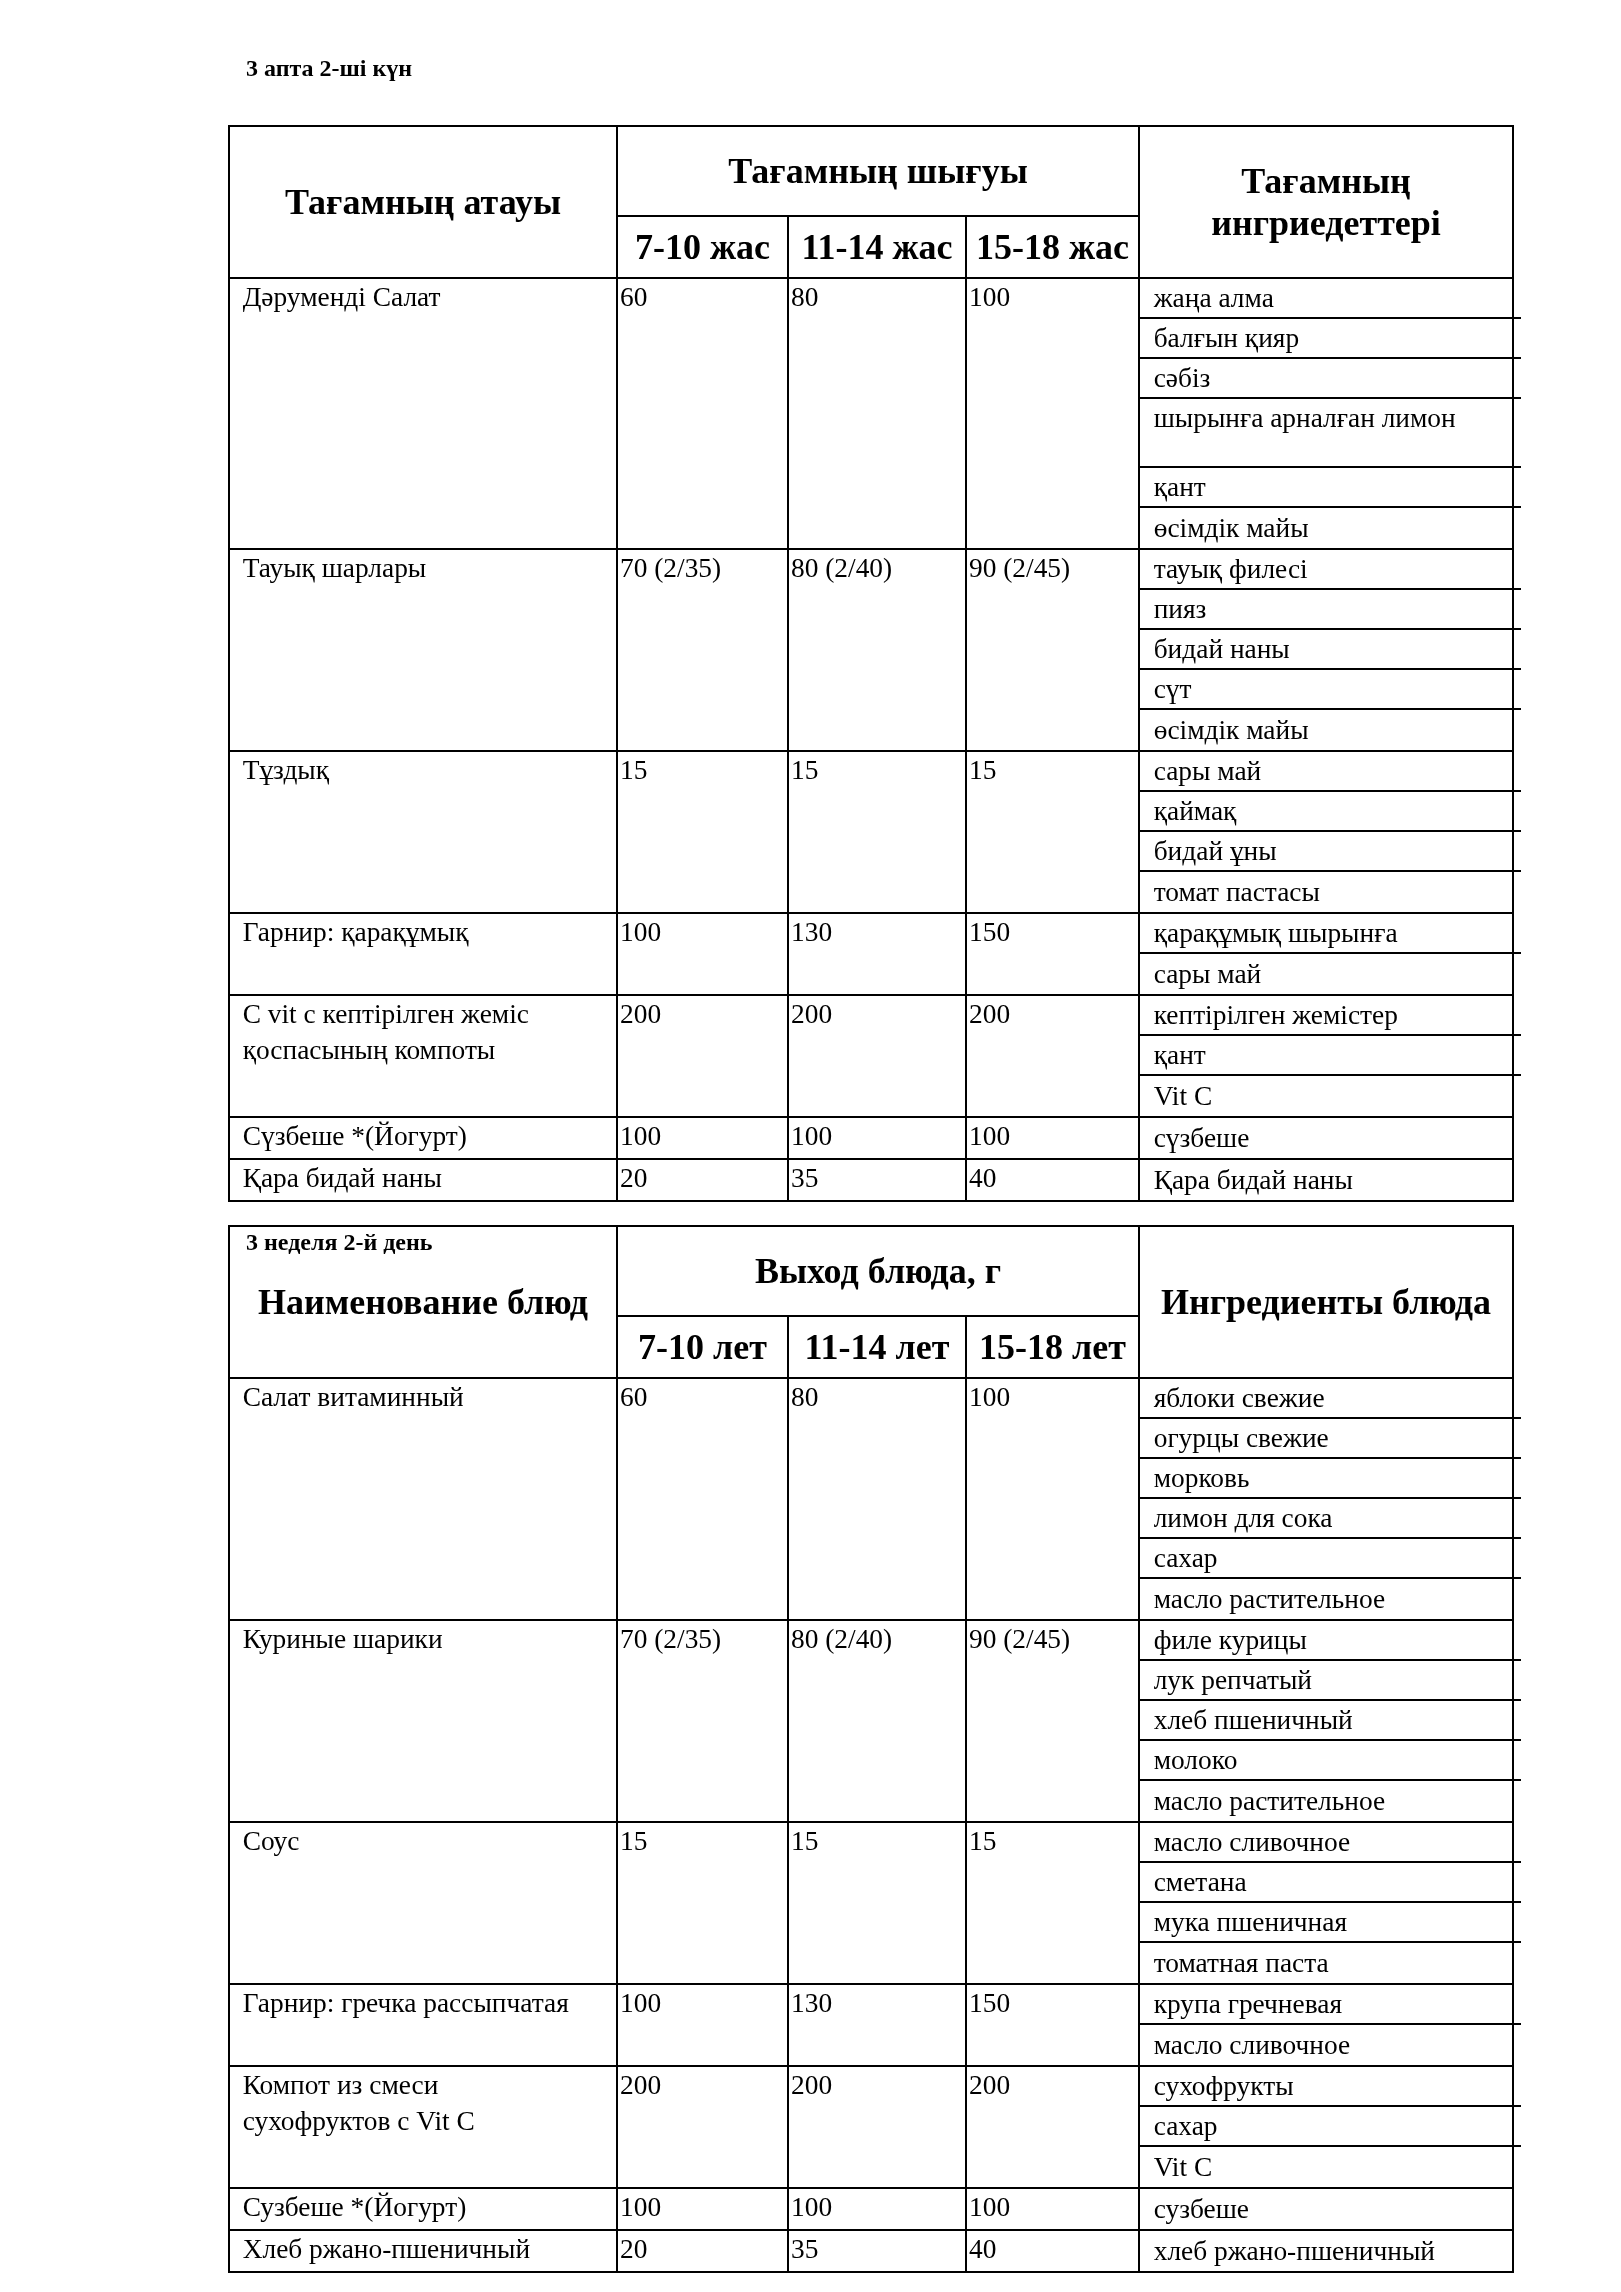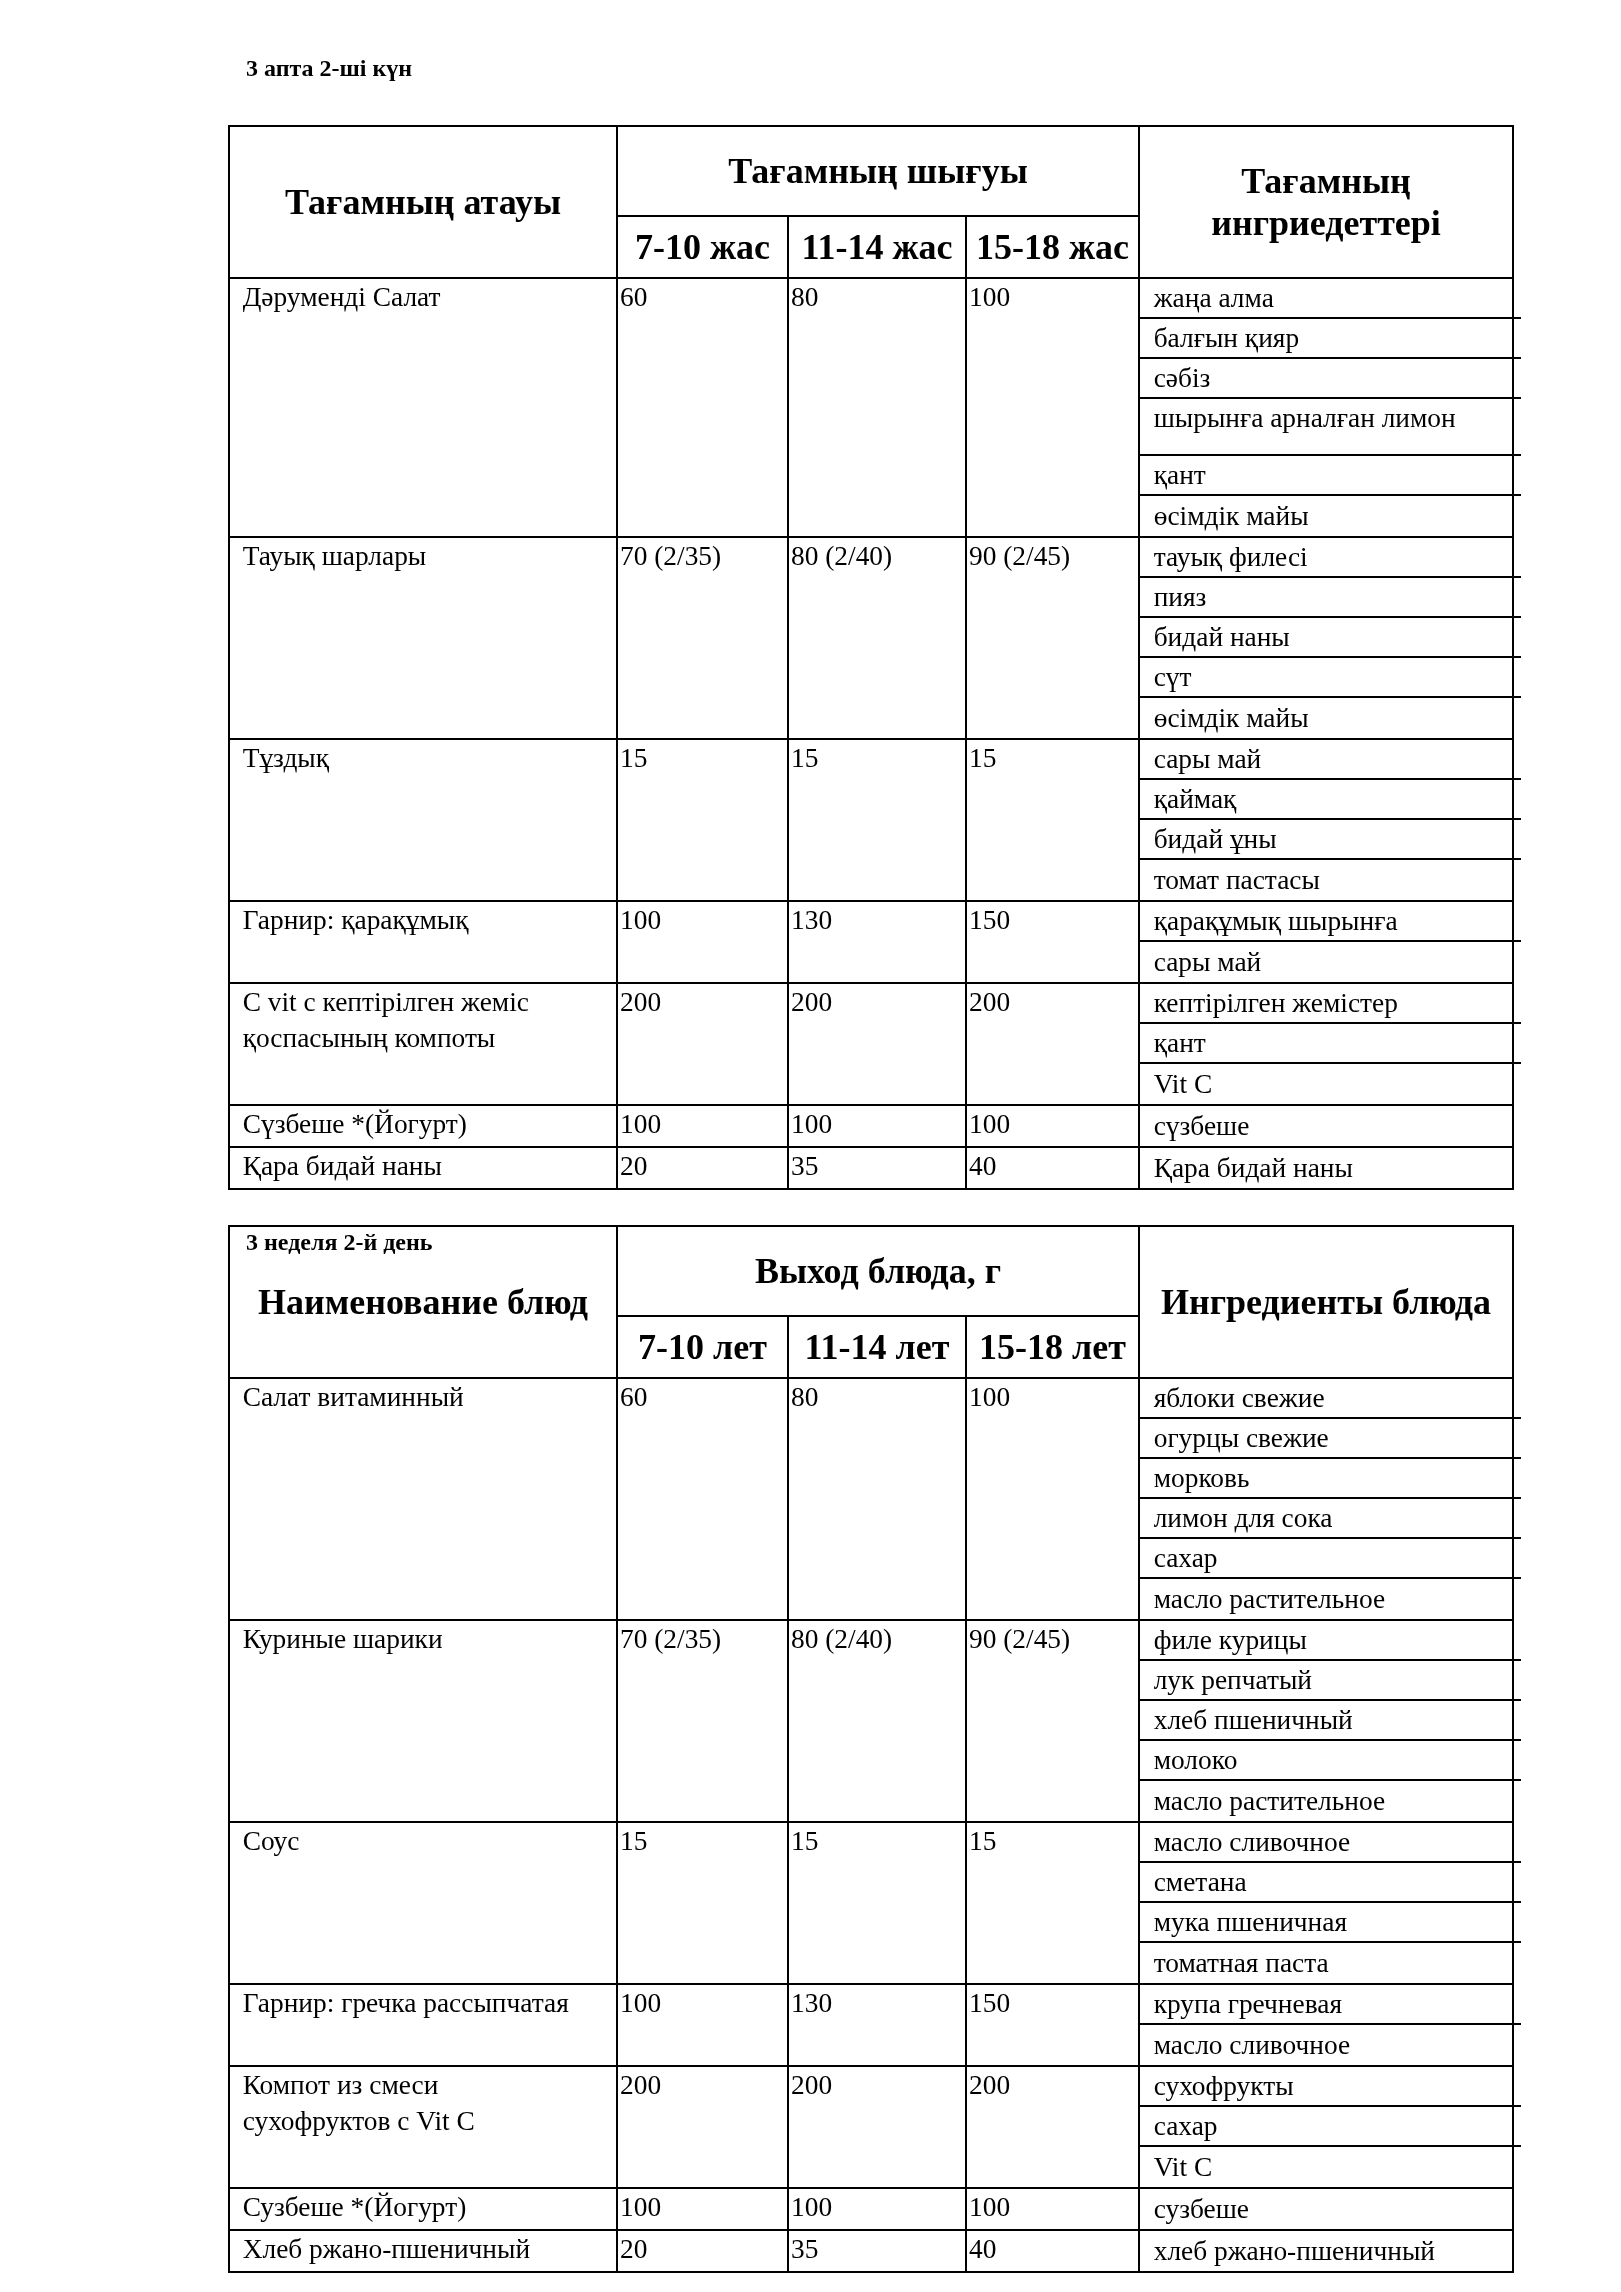--- a/index.html
+++ b/index.html
@@ -74,21 +74,21 @@
   .ing:not(:last-child)::after{
     content:"";
     position:absolute;
     right:-8.8px;
     bottom:-2px;
     width:8.8px;
     height:2px;
     background:#000;
   }
   .ing.tall{
-    height:57px;
+    height:69px;
     align-items:flex-start;
     padding-top:2.9px;
   }
 </style>
 </head>
 <body>
 
 <div class="page">
 
   <div class="doc-title" id="title-1">3 апта 2-ші күн</div>

